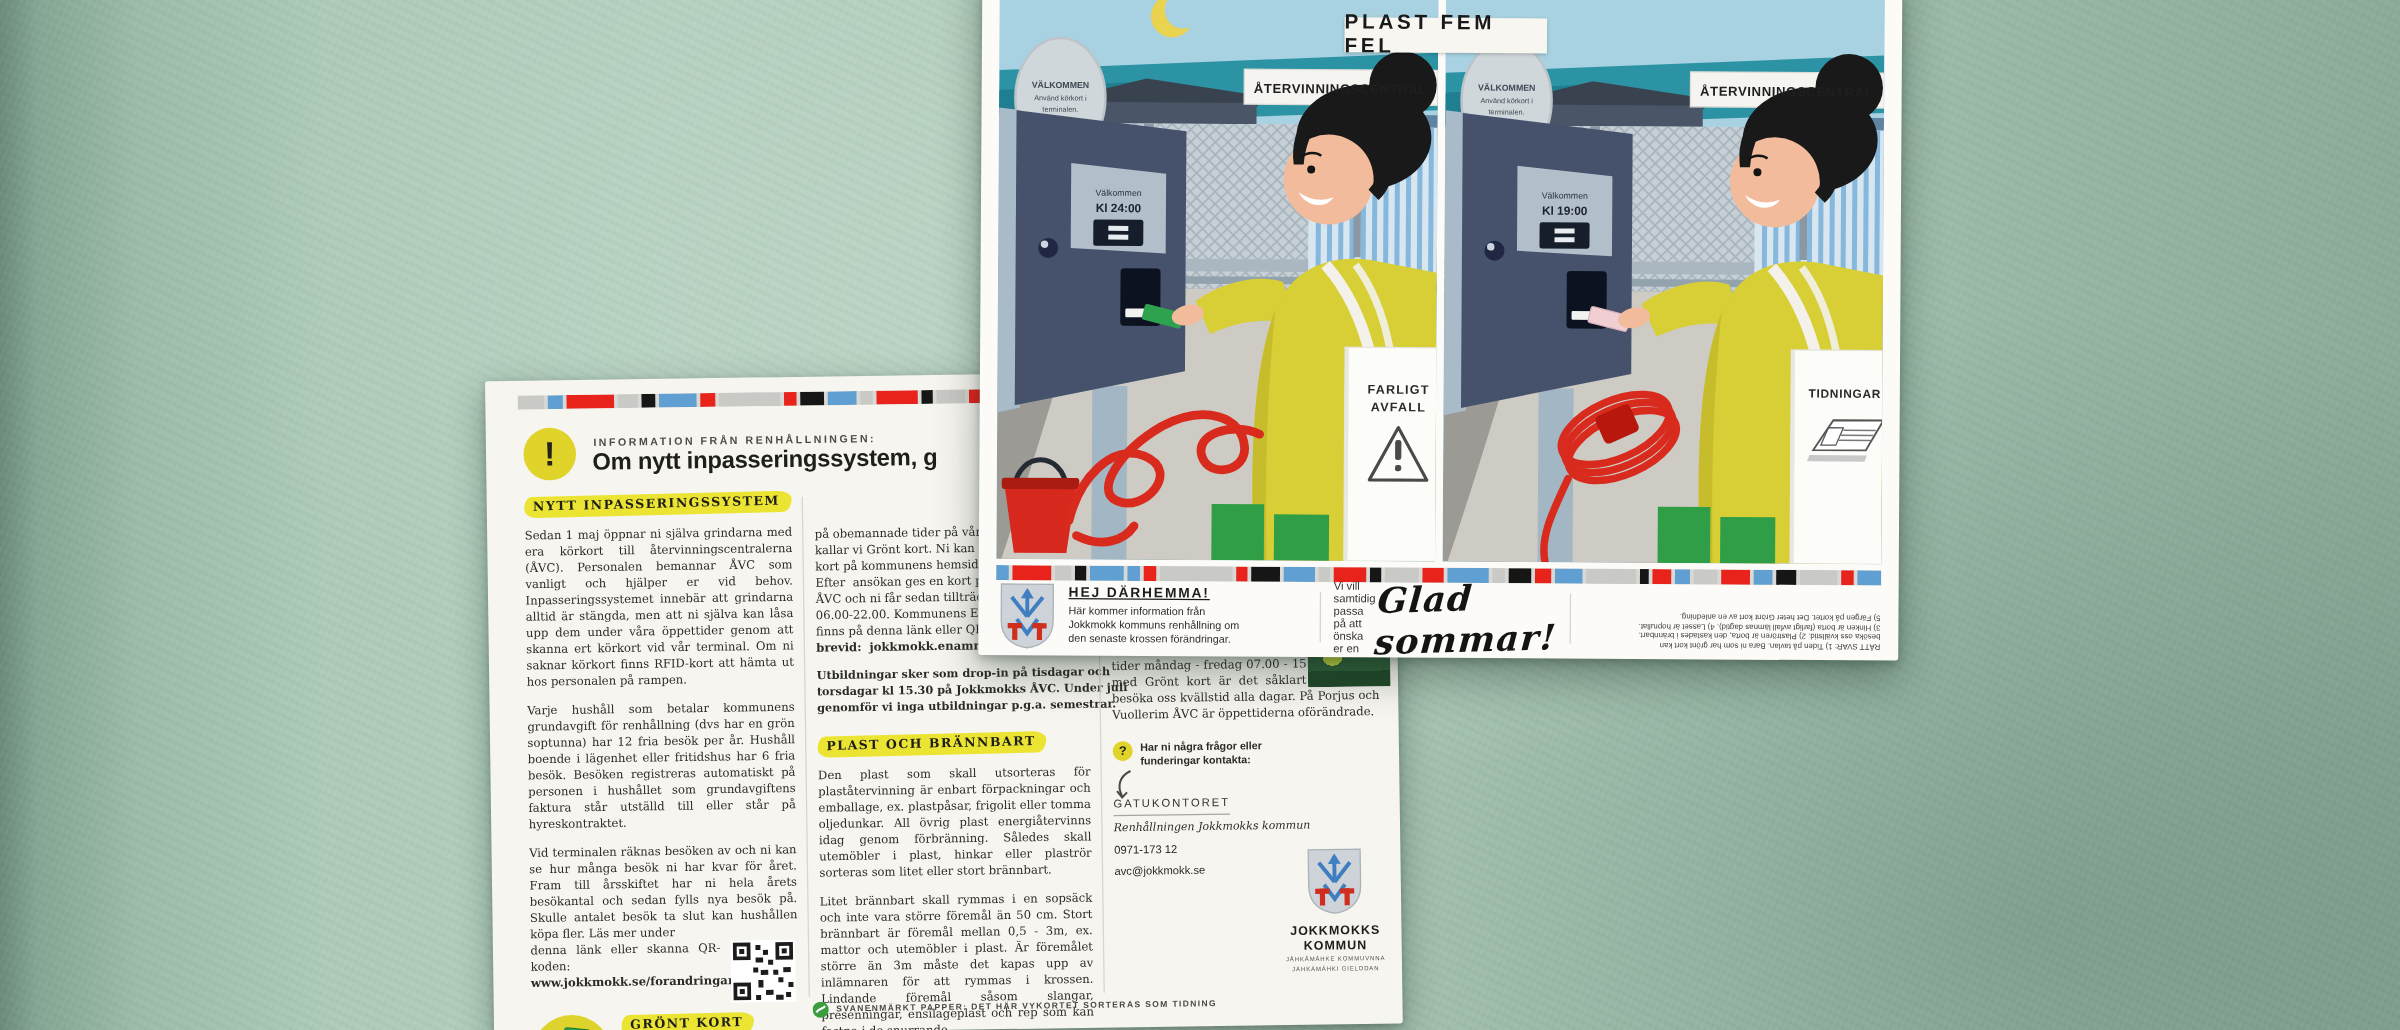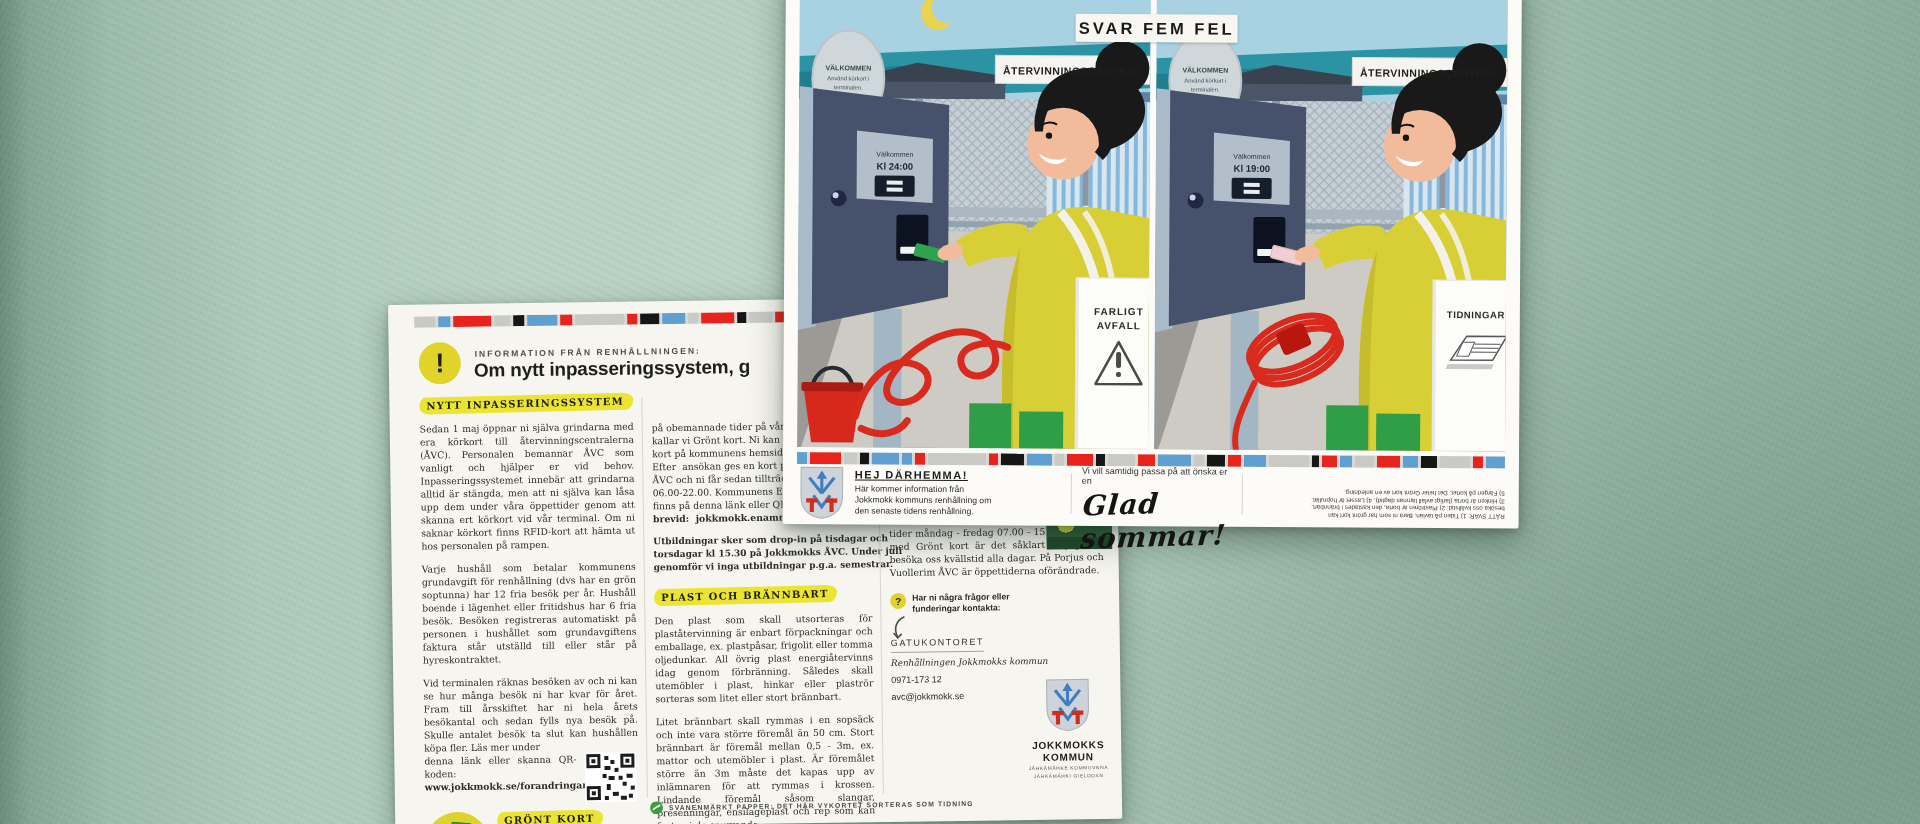--- a/index.html
+++ b/index.html
@@ -83,21 +83,21 @@
   .panel svg{display:block;}
   .banner{position:absolute;left:290px;top:48px;width:162px;height:28px;background:#f7f6f1;
     box-shadow:0 1px 3px rgba(0,0,0,.22);display:flex;align-items:center;justify-content:center;
     font-weight:800;font-size:16.5px;letter-spacing:3px;color:#191919;}
   .card-strip{position:absolute;left:14px;right:14px;top:488px;height:12px;}
   .card-footer{position:absolute;left:14px;right:14px;top:500px;bottom:4px;display:flex;align-items:stretch;}
   .cf-left{display:flex;gap:10px;align-items:center;width:262px;padding-left:2px;}
   .cf-title{font-weight:800;font-size:11px;letter-spacing:1.5px;color:#1c1c1a;margin-bottom:3px;text-decoration:underline;}
   .cf-body{font-size:8.6px;line-height:11px;color:#2e2e2a;white-space:pre-line;}
   .cf-div{width:1px;background:#d3d3cf;margin:8px 10px;}
-  .cf-mid{flex:1;display:flex;flex-direction:column;align-items:center;justify-content:flex-start;}
+  .cf-mid{flex:1;display:flex;flex-direction:row;align-items:center;justify-content:flex-start;}
   .wish-intro{font-size:9px;color:#33332f;}
   .wish-script{font-family:"DejaVu Serif",serif;font-style:italic;font-weight:bold;font-size:28px;
     color:#141414;transform:rotate(-2deg) skewX(-6deg);letter-spacing:1px;margin-top:1px;}
   .cf-right{width:252px;transform:rotate(180deg);font-size:6.3px;line-height:7.6px;color:#3c3c38;
     white-space:pre-line;text-align:left;padding-top:4px;}
 </style>
 </head>
 <body>
 
 <div class="stage">
@@ -399,21 +399,21 @@
           <g>
             <polygon points="296,378 312,354 352,354 338,378" fill="#ffffff" stroke="#555" stroke-width="1.5"></polygon>
             <polygon points="302,374 308,360 320,360 314,374" fill="none" stroke="#555" stroke-width="1"></polygon>
             <path d="M320,362 L346,362 M318,366 L344,366 M316,370 L342,370" stroke="#777" stroke-width="1.2"></path>
             <polygon points="293,382 339,382 337,387 291,387" fill="#c9c9c9"></polygon>
           </g>
         </svg>
       </div>
     </div>
 
-    <div class="banner">SVAR FEM FEL</div>
+    <div class="banner">PLAST FEM FEL</div>
     <div class="strip card-strip">
         <span style="background: rgb(95, 159, 210); flex: 0 1 14px;"></span>
         <span style="background: rgb(232, 35, 28); flex: 0 1 42px;"></span>
         <span style="background: rgb(201, 201, 198); flex: 0 1 18px;"></span>
         <span style="background: rgb(22, 22, 22); flex: 0 1 12px;"></span>
         <span style="background: rgb(95, 159, 210); flex: 0 1 36px;"></span>
         <span style="background: rgb(95, 159, 210); flex: 0 1 14px;"></span>
         <span style="background: rgb(232, 35, 28); flex: 0 1 14px;"></span>
         <span style="background: rgb(201, 201, 198); flex: 0 1 78px;"></span>
         <span style="background: rgb(232, 35, 28); flex: 0 1 12px;"></span>
@@ -452,21 +452,21 @@
           <path d="M14,29 L22,40 L30,29" stroke="#3f7ec0" stroke-width="3" fill="none"></path>
           <rect x="7" y="32" width="11" height="4" fill="#cf2d1d"></rect>
             <rect x="10.5" y="32" width="4" height="13" fill="#cf2d1d"></rect>
           <rect x="26" y="32" width="11" height="4" fill="#cf2d1d"></rect>
             <rect x="29.5" y="32" width="4" height="13" fill="#cf2d1d"></rect>
         </svg>
         <div>
           <div class="cf-title">HEJ DÄRHEMMA!</div>
           <div class="cf-body">Här kommer information från
 Jokkmokk kommuns renhållning om
-den senaste tidens renhållning.</div>
+den senaste krossen förändringar.</div>
         </div>
       </div>
       <div class="cf-div"></div>
       <div class="cf-mid">
         <div class="wish-intro">Vi vill samtidig passa på att önska er en</div>
         <div class="wish-script">Glad sommar!</div>
       </div>
       <div class="cf-div"></div>
       <div class="cf-right">RÄTT SVAR: 1) Tiden på tavlan. Bara ni som har grönt kort kan
 besöka oss kvällstid. 2) Plaströren är borta, den kastades i brännbart.

